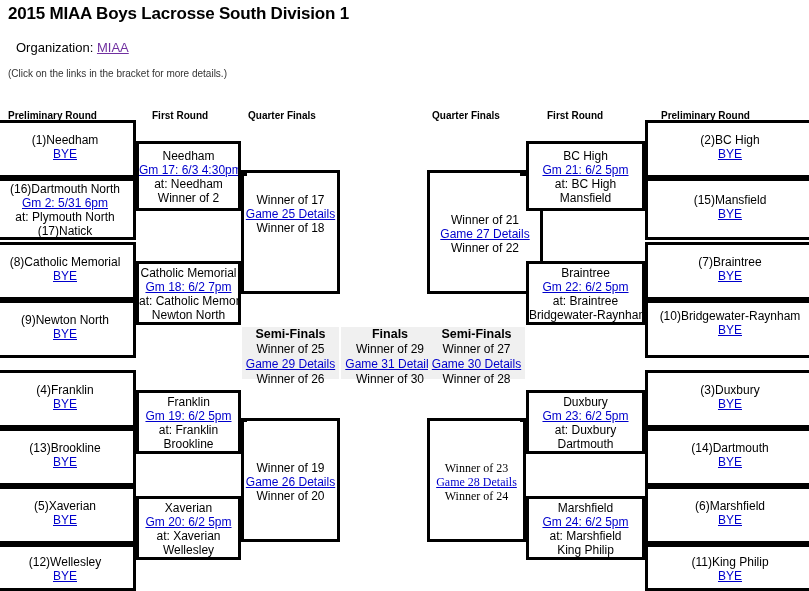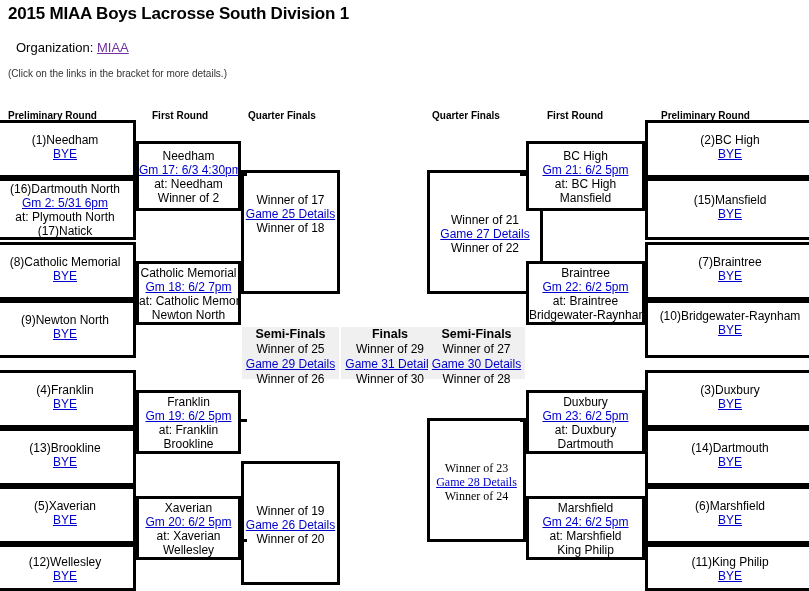--- a/index.html
+++ b/index.html
@@ -204,21 +204,21 @@
   <span class="ln">at: Xaverian</span>
   <span class="ln team">Wellesley</span>
 </div>
 
 <div class="box bF" style="left:241px; top:170px; width:99px; height:124px;">
   <span class="ln" style="margin-top:20px;">Winner of 17</span>
   <a class="lnk ln">Game 25 Details</a>
   <span class="ln">Winner of 18</span>
 </div>
 
-<div class="box bF" style="left:241px; top:418px; width:99px; height:124px;margin-top:43px;">
+<div class="box bF" style="left:241px; top:418px; width:99px; height:124px;">
   <span class="ln" style="margin-top:40px;">Winner of 19</span>
   <a class="lnk ln">Game 26 Details</a>
   <span class="ln">Winner of 20</span>
 </div>
 
 <div class="center-panel" style="left:242px; top:327px; width:97px; height:52px;">
   <span class="hdr">Semi-Finals</span>
   <span class="ln">Winner of 25</span>
   <a class="lnk ln">Game 29 Details</a>
   <span class="ln">Winner of 26</span>

